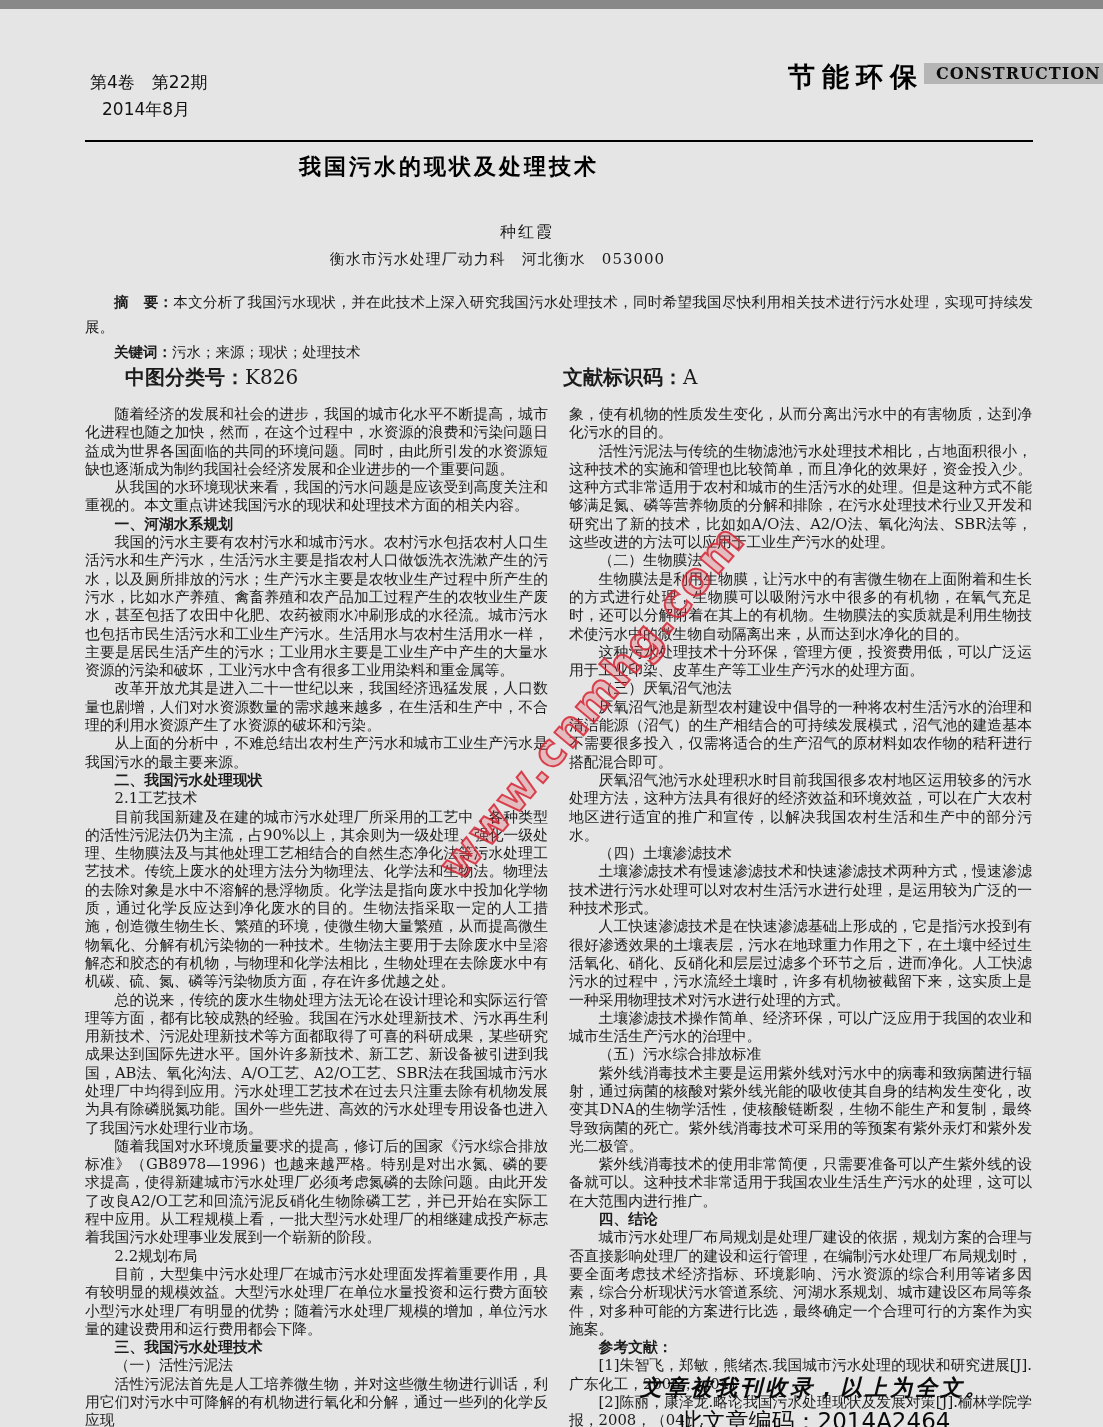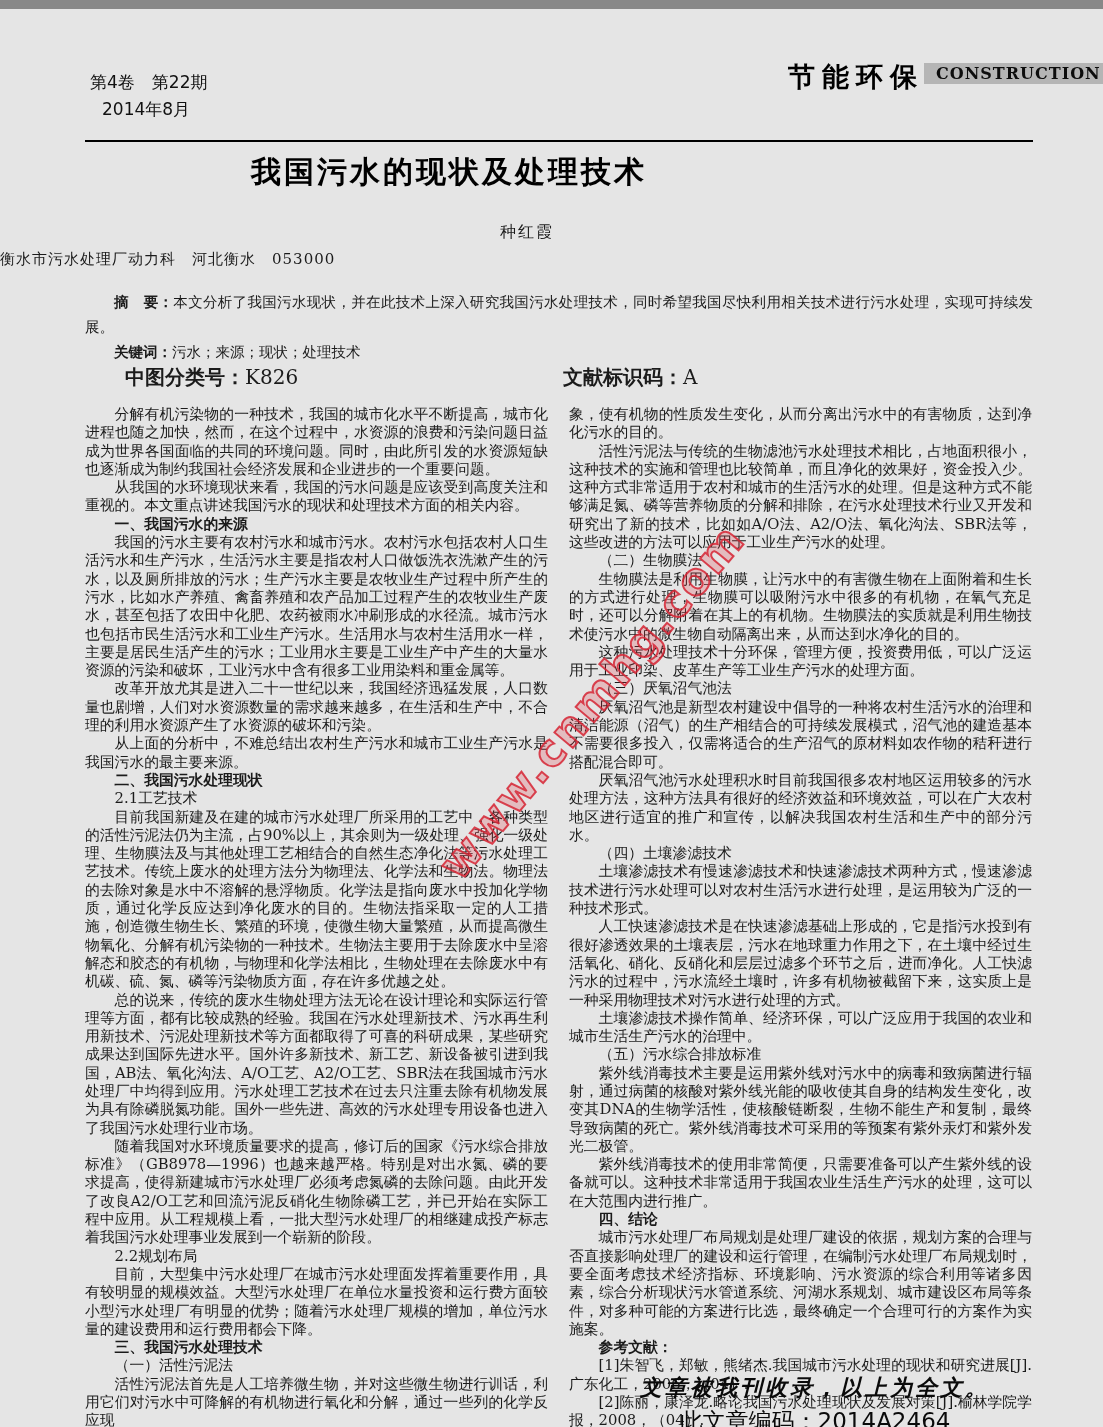--- a/index.html
+++ b/index.html
@@ -37,30 +37,30 @@
   }
   .brand-bar{width:5px;height:58px;background:#0c0c0c;margin:0 7px 0 9px;}
   .brand-logo{width:82px;height:68px;margin-top:-4px;}
   .rule{
     position:absolute;left:85px;top:131px;width:948px;
     border-top:2.5px solid #000;
   }
   
   .title{
     position:absolute;left:0;top:143px;width:898px;
-    text-align:center;font-size:30px;font-weight:bold;
+    text-align:center;font-size:22px;font-weight:bold;
     letter-spacing:3px;color:#000;
   }
   .author{
     position:absolute;left:0;top:213px;width:1054px;
     text-align:center;font-size:16px;letter-spacing:2px;
   }
   .affil{
     position:absolute;left:0;top:241px;width:995px;
-    text-align:left;font-size:15px;letter-spacing:1px;
+    text-align:center;font-size:15px;letter-spacing:1px;
   }
   
   .abs{
     position:absolute;left:85px;top:281px;width:948px;
     font-size:14.5px;line-height:25px;text-align:justify;
   }
   .abs p{margin:0;}
   .indent{text-indent:2em;}
   .lab{font-family:"DejaVu Sans", sans-serif;font-weight:bold;}
   .kw{margin-top:1px;}
@@ -133,23 +133,23 @@
   <div class="abs">
     <p class="indent"><span class="lab">摘　要：</span><span>本文分析了我国污水现状，并在此技术上深入研究我国污水处理技术，同时希望我国尽快利用相关技术进行污水处理，实现可持续发展。</span></p>
     <p class="indent kw"><span class="lab">关键词：</span><span>污水；来源；现状；处理技术</span></p>
   </div>
   <div class="meta">
     <span class="half"><span class="lab">中图分类号：</span><span>K826</span></span><span><span class="lab">文献标识码：</span><span>A</span></span>
   </div>
 
   <div class="cols">
     <div class="col">
-        <p class="ln para">分解有机污染物的一种技术，我国的城市化水平不断提高，城市化进程也随之加快，然而，在这个过程中，水资源的浪费和污染问题日益成为世界各国面临的共同的环境问题。同时，由此所引发的水资源短缺也逐渐成为制约我国社会经济发展和企业进步的一个重要问题。</p>
+        <p class="ln para">随着经济的发展和社会的进步，我国的城市化水平不断提高，城市化进程也随之加快，然而，在这个过程中，水资源的浪费和污染问题日益成为世界各国面临的共同的环境问题。同时，由此所引发的水资源短缺也逐渐成为制约我国社会经济发展和企业进步的一个重要问题。</p>
         <p class="ln para">从我国的水环境现状来看，我国的污水问题是应该受到高度关注和重视的。本文重点讲述我国污水的现状和处理技术方面的相关内容。</p>
-        <p class="ln h">一、我国污水的来源</p>
+        <p class="ln h">一、河湖水系规划</p>
         <p class="ln para">我国的污水主要有农村污水和城市污水。农村污水包括农村人口生活污水和生产污水，生活污水主要是指农村人口做饭洗衣洗漱产生的污水，以及厕所排放的污水；生产污水主要是农牧业生产过程中所产生的污水，比如水产养殖、禽畜养殖和农产品加工过程产生的农牧业生产废水，甚至包括了农田中化肥、农药被雨水冲刷形成的水径流。城市污水也包括市民生活污水和工业生产污水。生活用水与农村生活用水一样，主要是居民生活产生的污水；工业用水主要是工业生产中产生的大量水资源的污染和破坏，工业污水中含有很多工业用染料和重金属等。</p>
         <p class="ln para">改革开放尤其是进入二十一世纪以来，我国经济迅猛发展，人口数量也剧增，人们对水资源数量的需求越来越多，在生活和生产中，不合理的利用水资源产生了水资源的破坏和污染。</p>
         <p class="ln para">从上面的分析中，不难总结出农村生产污水和城市工业生产污水是我国污水的最主要来源。</p>
         <p class="ln h">二、我国污水处理现状</p>
         <p class="ln sub">2.1工艺技术</p>
         <p class="ln para">目前我国新建及在建的城市污水处理厂所采用的工艺中，各种类型的活性污泥法仍为主流，占90%以上，其余则为一级处理、强化一级处理、生物膜法及与其他处理工艺相结合的自然生态净化法等污水处理工艺技术。传统上废水的处理方法分为物理法、化学法和生物法。物理法的去除对象是水中不溶解的悬浮物质。化学法是指向废水中投加化学物质，通过化学反应达到净化废水的目的。生物法指采取一定的人工措施，创造微生物生长、繁殖的环境，使微生物大量繁殖，从而提高微生物氧化、分解有机污染物的一种技术。生物法主要用于去除废水中呈溶解态和胶态的有机物，与物理和化学法相比，生物处理在去除废水中有机碳、硫、氮、磷等污染物质方面，存在许多优越之处。</p>
         <p class="ln para">总的说来，传统的废水生物处理方法无论在设计理论和实际运行管理等方面，都有比较成熟的经验。我国在污水处理新技术、污水再生利用新技术、污泥处理新技术等方面都取得了可喜的科研成果，某些研究成果达到国际先进水平。国外许多新技术、新工艺、新设备被引进到我国，AB法、氧化沟法、A/O工艺、A2/O工艺、SBR法在我国城市污水处理厂中均得到应用。污水处理工艺技术在过去只注重去除有机物发展为具有除磷脱氮功能。国外一些先进、高效的污水处理专用设备也进入了我国污水处理行业市场。</p>
         <p class="ln para">随着我国对水环境质量要求的提高，修订后的国家《污水综合排放标准》（GB8978—1996）也越来越严格。特别是对出水氮、磷的要求提高，使得新建城市污水处理厂必须考虑氮磷的去除问题。由此开发了改良A2/O工艺和回流污泥反硝化生物除磷工艺，并已开始在实际工程中应用。从工程规模上看，一批大型污水处理厂的相继建成投产标志着我国污水处理事业发展到一个崭新的阶段。</p>
         <p class="ln sub">2.2规划布局</p>
         <p class="ln para">目前，大型集中污水处理厂在城市污水处理面发挥着重要作用，具有较明显的规模效益。大型污水处理厂在单位水量投资和运行费方面较小型污水处理厂有明显的优势；随着污水处理厂规模的增加，单位污水量的建设费用和运行费用都会下降。</p>

